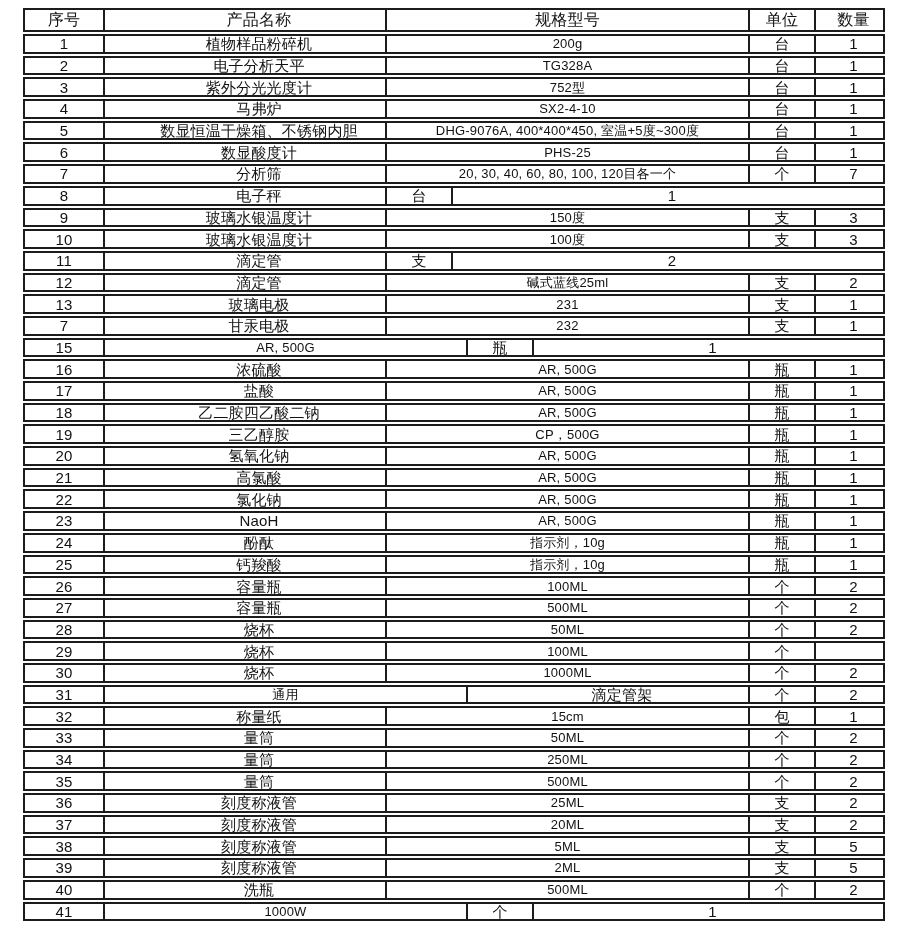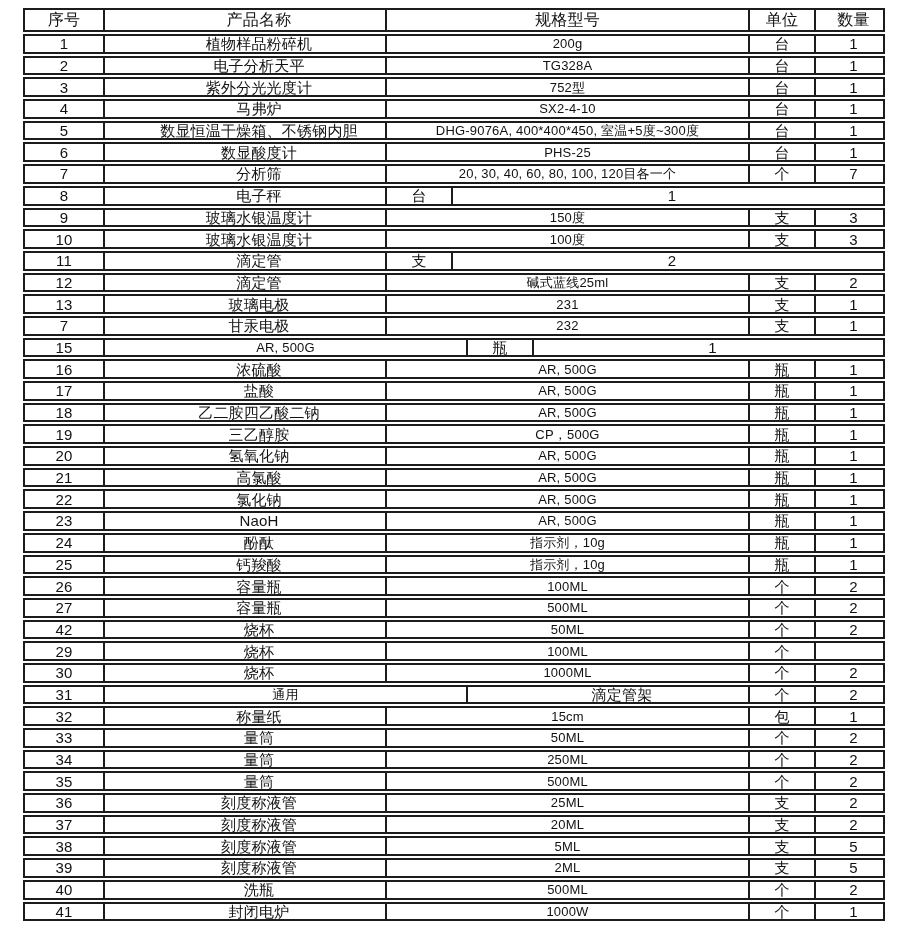--- a/index.html
+++ b/index.html
@@ -248,21 +248,21 @@
         <div class="cell c-qty">2</div>
       </div>
       <div class="row">
         <div class="cell c-no">27</div>
         <div class="cell c-name">容量瓶</div>
         <div class="cell c-spec">500ML</div>
         <div class="cell c-unit">个</div>
         <div class="cell c-qty">2</div>
       </div>
       <div class="row">
-        <div class="cell c-no">42</div>
+        <div class="cell c-no">28</div>
         <div class="cell c-name">烧杯</div>
         <div class="cell c-spec">50ML</div>
         <div class="cell c-unit">个</div>
         <div class="cell c-qty">2</div>
       </div>
       <div class="row">
         <div class="cell c-no">29</div>
         <div class="cell c-name">烧杯</div>
         <div class="cell c-spec">100ML</div>
         <div class="cell c-unit">个</div>
@@ -340,19 +340,18 @@
       </div>
       <div class="row">
         <div class="cell c-no">40</div>
         <div class="cell c-name">洗瓶</div>
         <div class="cell c-spec">500ML</div>
         <div class="cell c-unit">个</div>
         <div class="cell c-qty">2</div>
       </div>
       <div class="row">
         <div class="cell c-no">41</div>
-        <div class="cell c-name">封闭电炉</div>
         <div class="cell c-spec">1000W</div>
         <div class="cell c-unit">个</div>
         <div class="cell c-qty">1</div>
       </div>
     </div>
 </div>
 
 </body></html>

